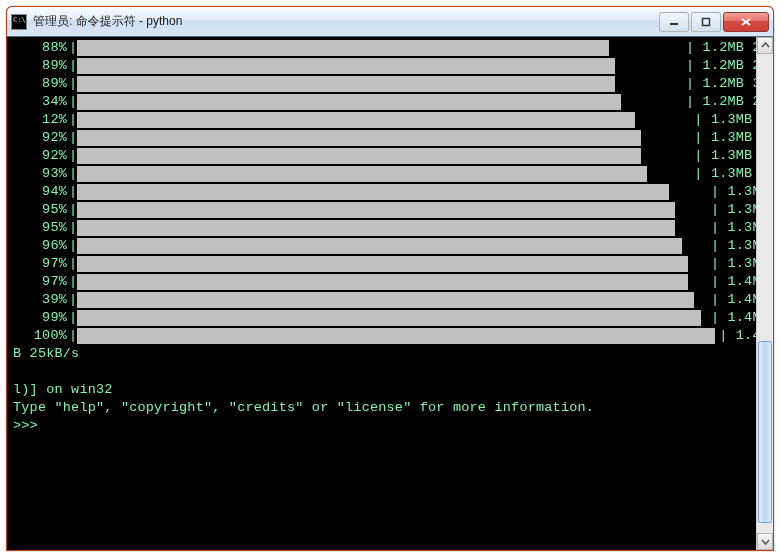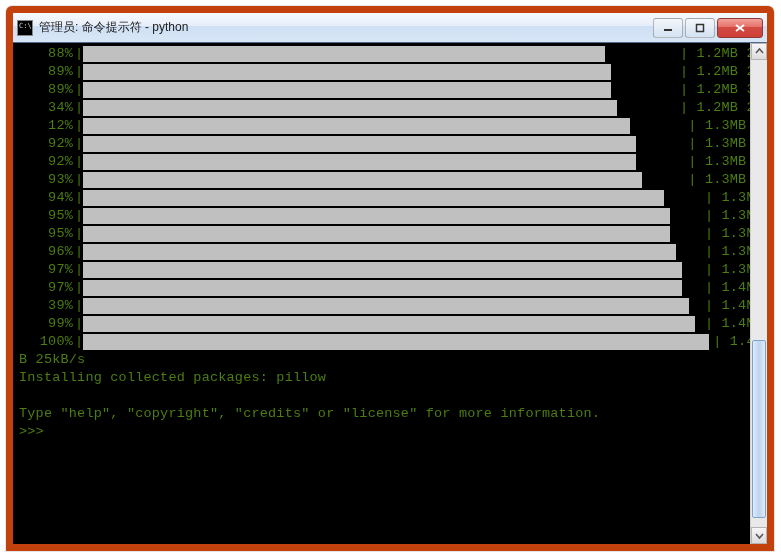--- a/index.html
+++ b/index.html
@@ -9,21 +9,21 @@
     background: #fff;
     font-family: "Consolas", "Courier New", monospace;
     overflow: hidden;
   }
   .window {
     position: absolute;
     left: 6px;
     top: 6px;
     width: 768px;
     height: 545px;
-    border: 7px solid #c2410c;
+    border: 1px solid #c2410c;
     border-radius: 6px 6px 0 0;
     background: #000;
     box-shadow: 0 0 0 1px rgba(0,0,0,0.1);
     display: flex;
     flex-direction: column;
     overflow: hidden;
   }
   .titlebar {
     height: 30px;
     background: linear-gradient(to bottom, #f7fbff 0%, #e4edf9 45%, #cfe0f4 46%, #d8e6f7 100%);
@@ -75,21 +75,21 @@
   }
   .win-btn.close {
     width: 46px;
     background: linear-gradient(to bottom, #f2a09a 0%, #e6716a 45%, #d14b44 46%, #cf3f36 100%);
     border-color: #8e3a35;
   }
   .win-btn svg { display: block; }
   .terminal {
     flex: 1;
     background: #000;
-    color: #4d7c0f;
+    color: #86efac;
     font-size: 13.5px;
     line-height: 18px;
     padding: 2px 4px 2px 6px;
     overflow: hidden;
     position: relative;
     letter-spacing: 0.2px;
   }
   .progress-block { }
   .prow {
     display: flex;
@@ -191,22 +191,22 @@
         <div class="prow"><span class="pct">95%</span><span class="bar-open">|</span><span class="bar"><span class="bar-fill" style="width: 95%;"></span></span><span class="tail">| 1.3MB</span></div>
         <div class="prow"><span class="pct">95%</span><span class="bar-open">|</span><span class="bar"><span class="bar-fill" style="width: 95%;"></span></span><span class="tail">| 1.3MB</span></div>
         <div class="prow"><span class="pct">96%</span><span class="bar-open">|</span><span class="bar"><span class="bar-fill" style="width: 96%;"></span></span><span class="tail">| 1.3MB</span></div>
         <div class="prow"><span class="pct">97%</span><span class="bar-open">|</span><span class="bar"><span class="bar-fill" style="width: 97%;"></span></span><span class="tail">| 1.3MB</span></div>
         <div class="prow"><span class="pct">97%</span><span class="bar-open">|</span><span class="bar"><span class="bar-fill" style="width: 97%;"></span></span><span class="tail">| 1.4MB</span></div>
         <div class="prow"><span class="pct">39%</span><span class="bar-open">|</span><span class="bar"><span class="bar-fill" style="width: 98%;"></span></span><span class="tail">| 1.4MB</span></div>
         <div class="prow"><span class="pct">99%</span><span class="bar-open">|</span><span class="bar"><span class="bar-fill" style="width: 99%;"></span></span><span class="tail">| 1.4MB</span></div>
         <div class="prow"><span class="pct">100%</span><span class="bar-open">|</span><span class="bar"><span class="bar-fill" style="width: 100%;"></span></span><span class="tail">| 1.4M</span></div>
       </div>
     <div class="textline">B 25kB/s</div>
-    <div class="textline">Installing collected packages: pillow</div>
     <div class="textline"></div>
+    <div class="textline">l)] on win32</div>
     <div class="textline">Type "help", "copyright", "credits" or "license" for more information.</div>
     <div class="textline">&gt;&gt;&gt; </div>
   </div>
 
   <div class="scrollbar">
     <div class="sb-btn">
       <svg width="9" height="9">
           <polyline points="1,6 4.5,2 8,6" fill="none" stroke="#555" stroke-width="1.5"></polyline>
         </svg>
     </div>

